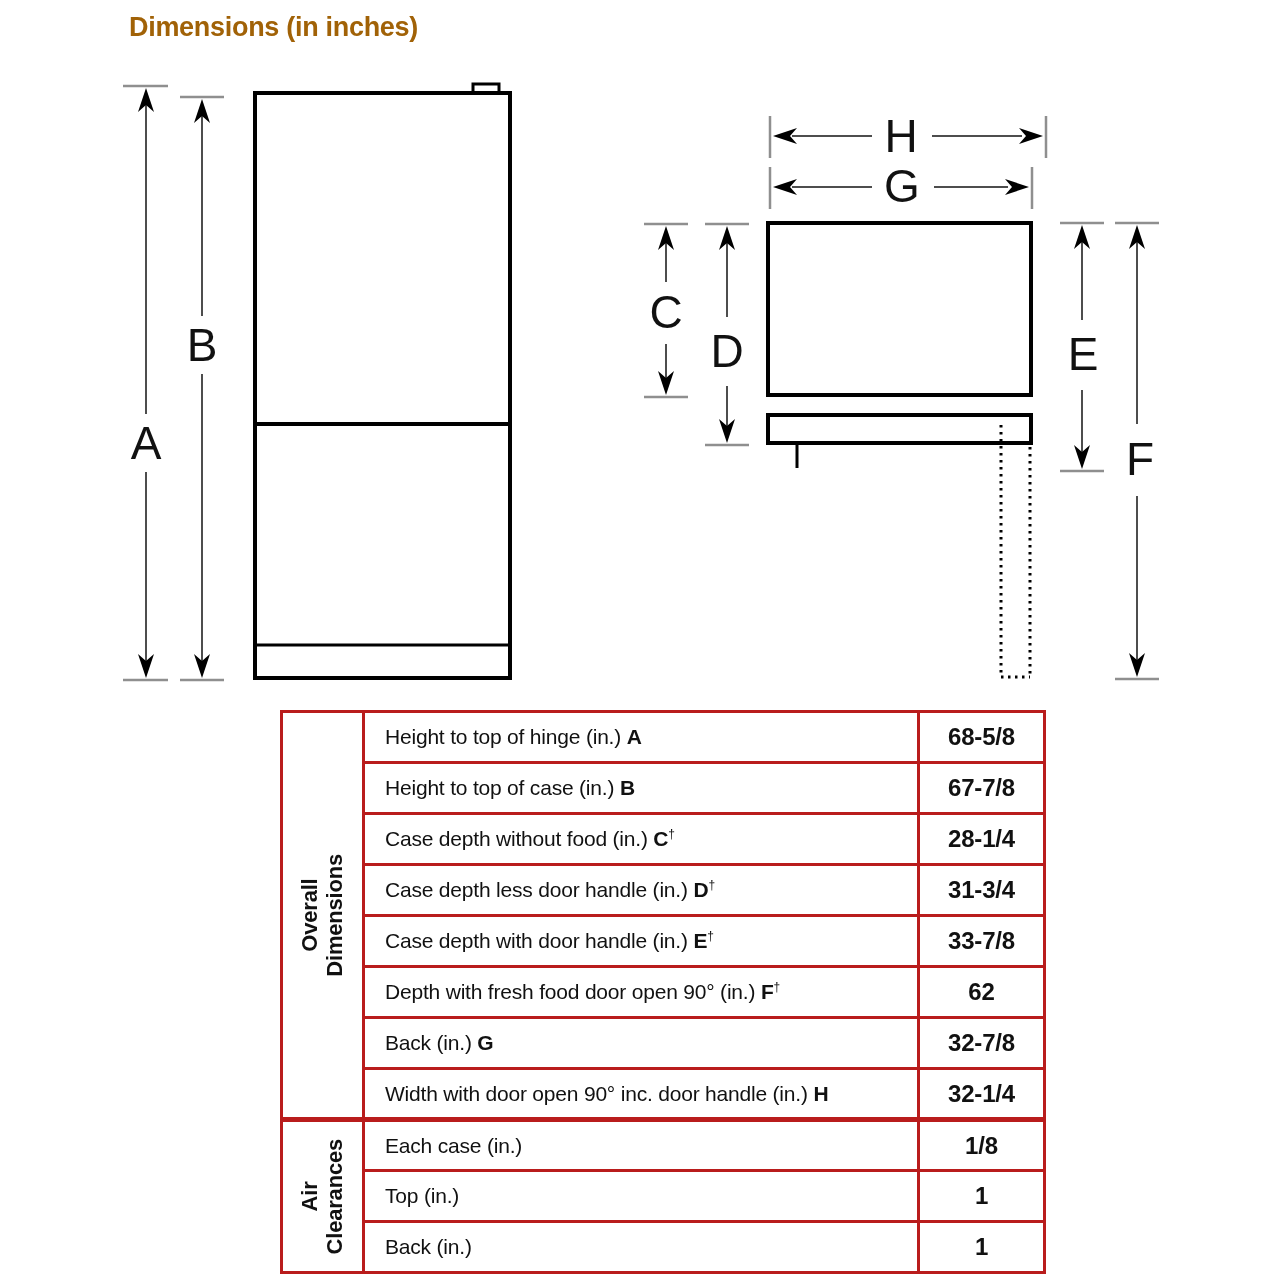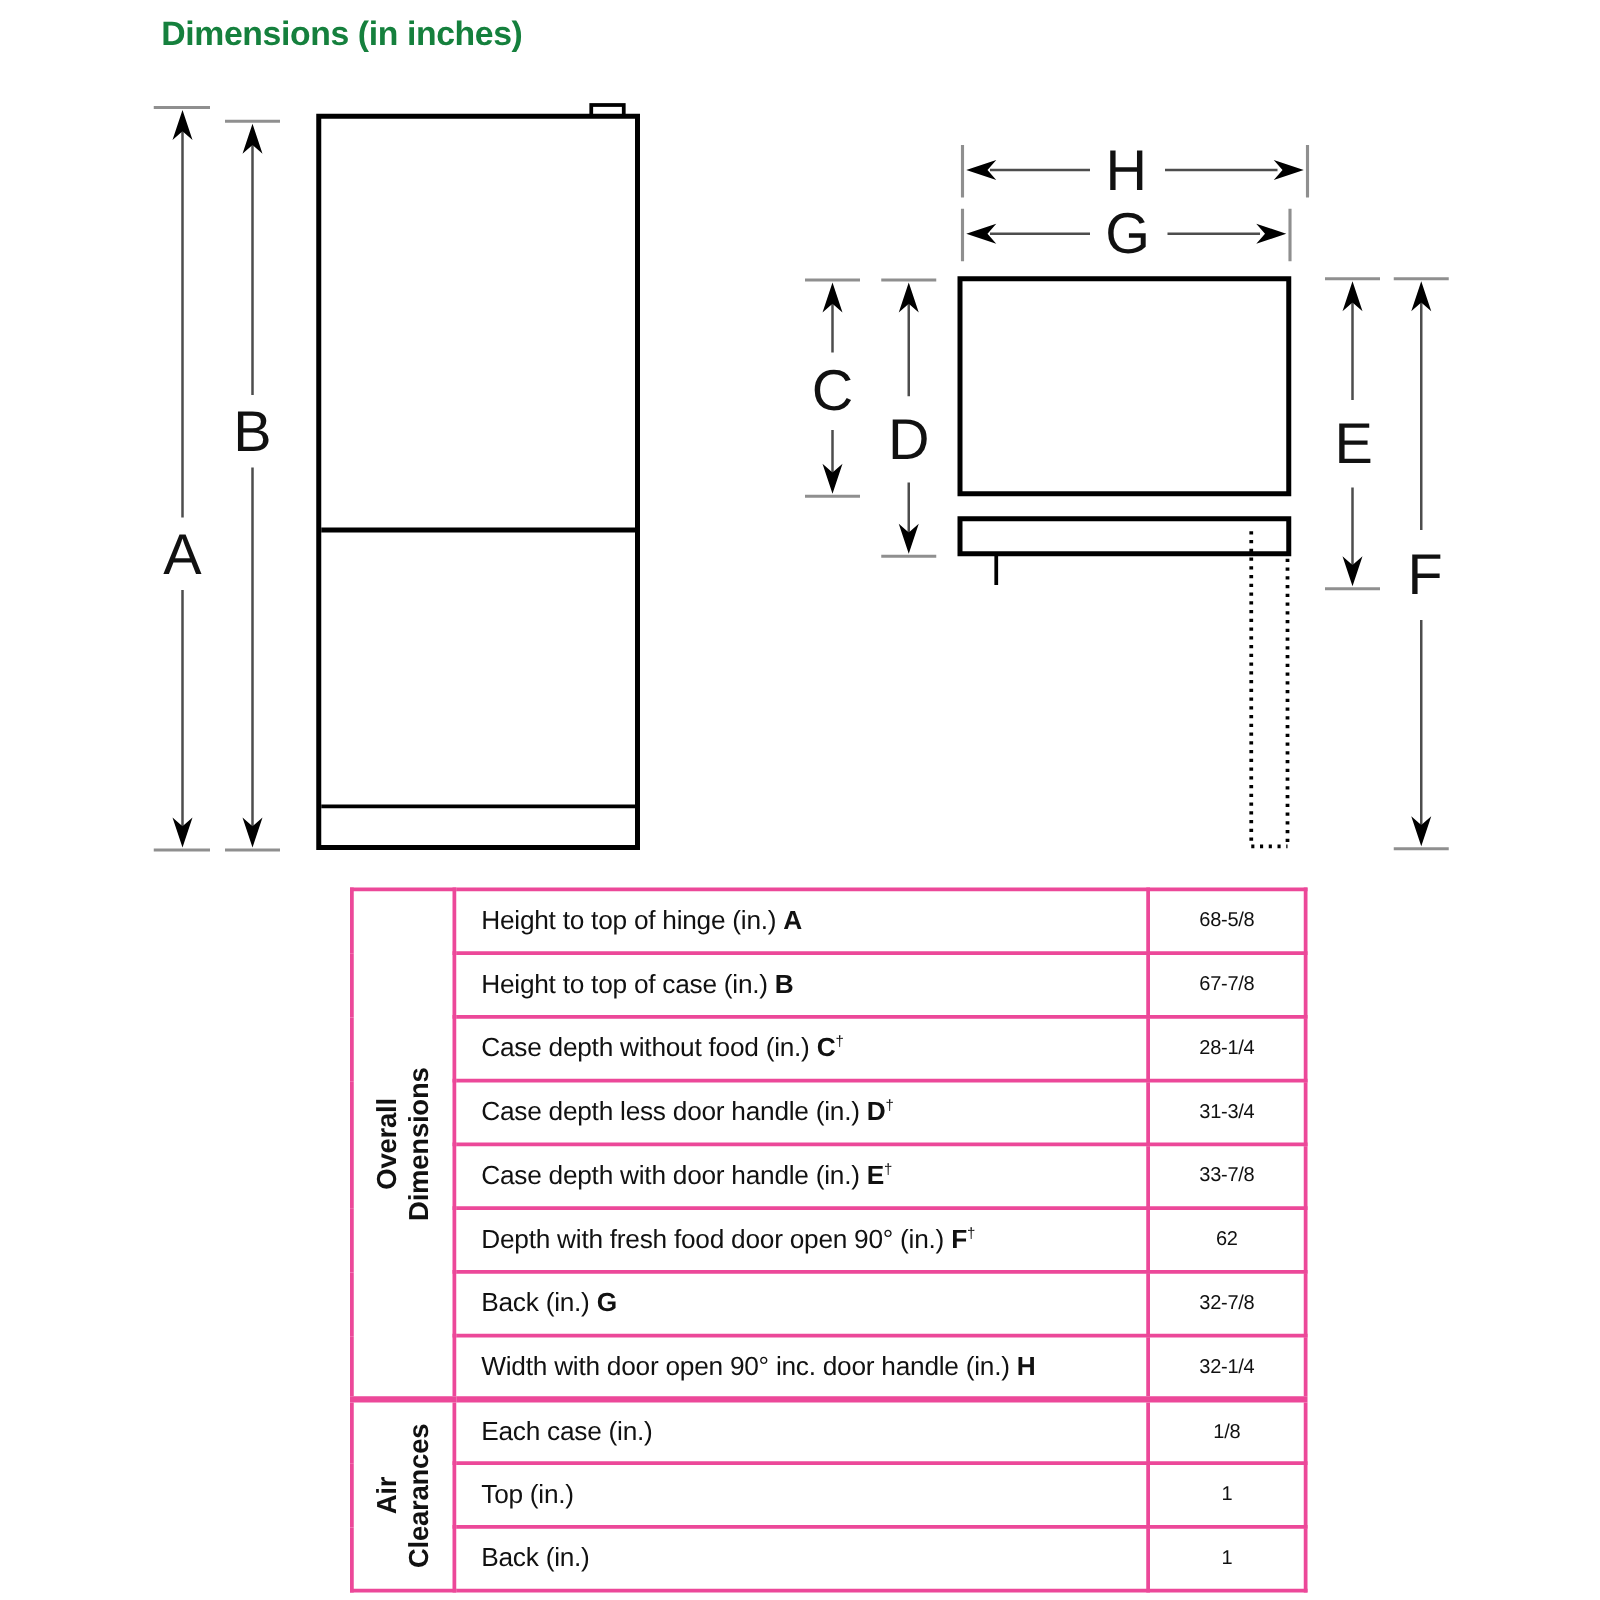--- a/index.html
+++ b/index.html
@@ -10,21 +10,21 @@
     font-family: "Liberation Sans", sans-serif;
     color: #111;
     overflow: hidden;
   }
   .page-title {
     position: absolute;
     left: 129px; top: 12px;
     font-size: 27px;
     font-weight: bold;
     letter-spacing: -0.3px;
-    color: #15803d;
+    color: #a16207;
   }
   #diagram-svg {
     position: absolute; left: 0; top: 0;
     width: 1280px; height: 700px;
   }
   
   .outline { stroke: #000; fill: #fff; stroke-width: 3; }
   .outline-line { stroke: #000; fill: none; stroke-width: 3; }
   .thick { stroke-width: 4; }
   .tick  { stroke: #8f8f8f; stroke-width: 2.5; fill: none; }
@@ -38,21 +38,21 @@
     text-anchor: middle;
   }
   
   #dim-table {
     position: absolute;
     left: 280px; top: 710px;
     border-collapse: collapse;
     table-layout: fixed;
   }
   #dim-table td {
-    border: 3px solid #ec4899;
+    border: 3px solid #b91c1c;
     height: 51px;
     box-sizing: border-box;
     overflow: hidden;
   }
   #dim-table tr.sec-top td { border-top-width: 5px; }
   .vcell { width: 82px; text-align: center; vertical-align: middle; padding: 0; }
   .vhead {
     writing-mode: vertical-rl;
     transform: rotate(180deg);
     margin: 0 auto;
@@ -67,22 +67,22 @@
     width: 555px;
     padding: 0 6px 0 20px;
     font-size: 21px;
     letter-spacing: -0.2px;
     vertical-align: middle;
   }
   .label-cell strong { font-weight: bold; }
   .value-cell {
     width: 126px;
     text-align: center;
-    font-weight: normal;
-    font-size: 16px;
+    font-weight: bold;
+    font-size: 24px;
     letter-spacing: -0.2px;
     vertical-align: middle;
   }
   sup.dagger { font-size: 12px; line-height: 0; }
 </style>
 </head>
 <body>
 
 <div class="page-title">Dimensions (in inches)</div>
 

